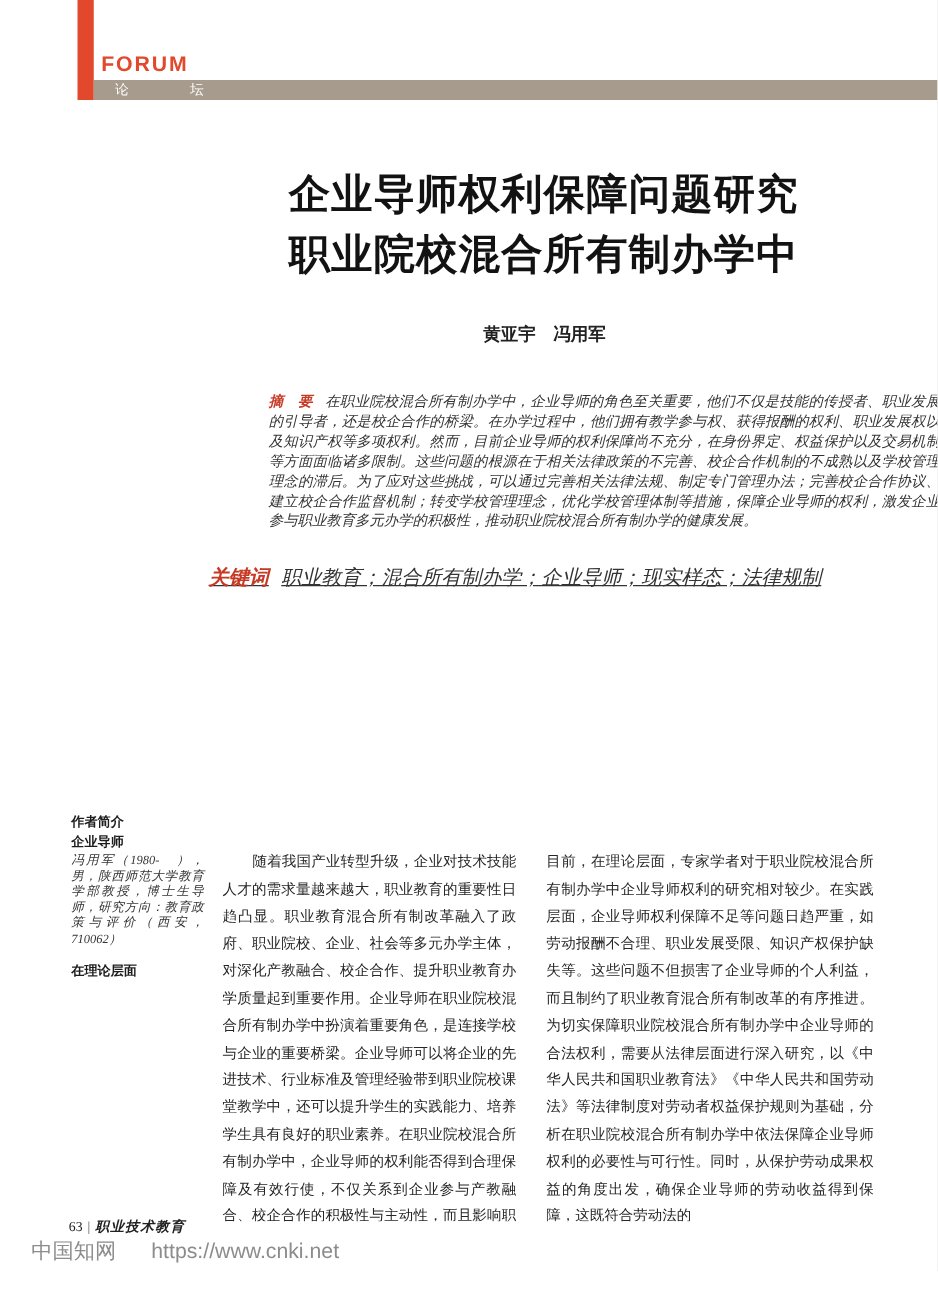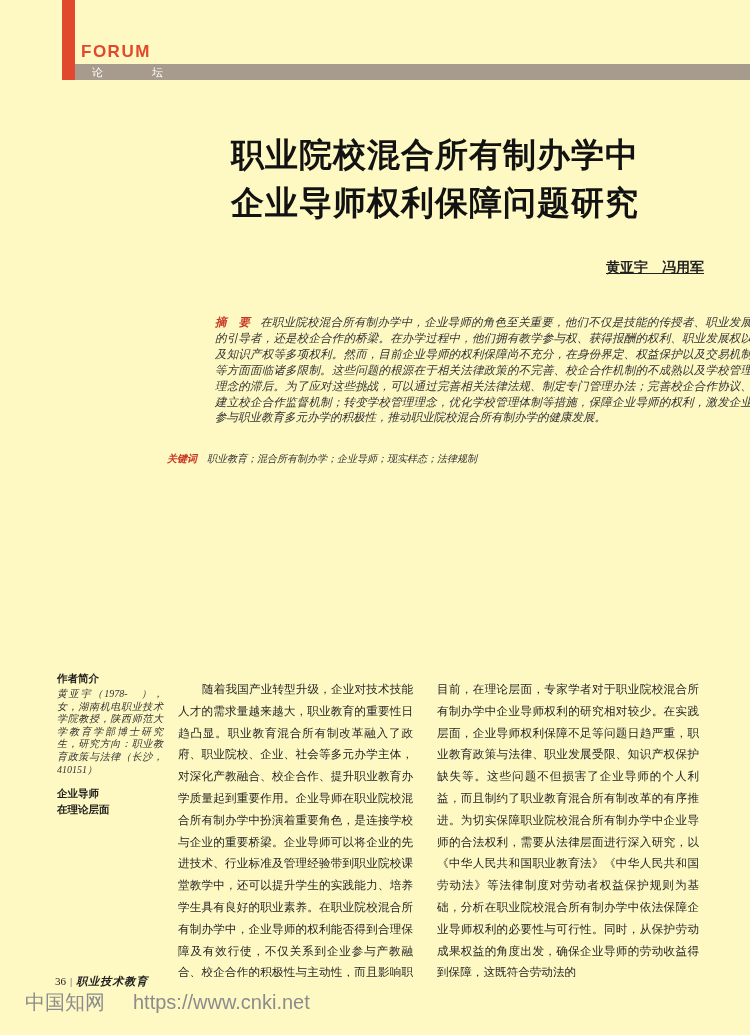--- a/index.html
+++ b/index.html
@@ -1,18 +1,18 @@
 <!DOCTYPE html>
 <html style="--accent: #e2482c; --labelred: #c63a25; --barclr: #a69b8c;"><head>
 <meta charset="utf-8">
 <style>
   html,body { margin:0; padding:0; background:#e9e9e9; }
   .page {
     position:relative; width:750px; height:1035px; margin:0 auto;
-    background:#fef9c3; overflow:hidden;
+    background:#ffffff; overflow:hidden;
     font-family:"Liberation Serif", serif; color:#2b2b2b;
   }
   
   .red-bar { position:absolute; left:62px; top:0; width:13px; height:80px; background:var(--accent,#e2482c); }
   .forum-en {
     position:absolute; left:81px; top:42px;
     font-family:"Liberation Sans", sans-serif; font-weight:bold;
     font-size:17px; letter-spacing:1.5px; color:var(--accent,#e2482c);
   }
   .gray-bar {
@@ -22,42 +22,42 @@
   }
   .gray-bar .cn1 { margin-left:7px; }
   .gray-bar .cn2 { margin-left:46px; }
   
   .title {
     position:absolute; left:135px; top:131px; width:600px; text-align:center;
     font-family:"Liberation Sans", sans-serif; font-weight:bold;
     font-size:33px; line-height:48px; letter-spacing:1px; color:#121212;
   }
   .authors {
-    position:absolute; left:167px; top:259px; width:537px; text-align:right;
-    font-size:14px; font-weight:bold; color:#222;text-decoration:underline;
+    position:absolute; left:167px; top:259px; width:537px; text-align:center;
+    font-size:14px; font-weight:bold; color:#222;
   }
   
   .abstract {
     position:absolute; left:167px; top:315px; width:537px;
     font-style:italic; font-size:11.5px; line-height:15.9px;
     text-align:justify; color:#333;margin-left:48px;
   }
   .red-label { color:var(--labelred,#c63a25); font-weight:bold; }
   .lbl-gap { margin-right:10px; }
   .keywords {
     position:absolute; left:167px; top:452px; width:537px;
-    font-style:italic; font-size:10px; color:#333;
+    font-style:italic; font-size:16px; color:#333;text-decoration:underline;
   }
   .clcline {
     position:absolute; left:167px; top:483px; width:537px;
     font-style:italic; font-size:11.5px; color:#333;
   }
   .clcline .val { margin-right:16px; }
   
-  .sidebar { position:absolute; left:57px; top:672px; width:106px; }
+  .sidebar { position:absolute; left:57px; top:651px; width:106px; }
   .sb-head {
     font-family:"Liberation Sans", sans-serif; font-weight:bold;
     font-size:10.5px; color:#1d1d1d; margin-bottom:2px;
   }
   .sb-text {
     font-style:italic; font-size:10px; line-height:12.6px;
     text-align:justify; color:#333; margin-bottom:11px;
   }
   
   .col {
@@ -67,61 +67,61 @@
   .col-left  { left:178px; width:235px; text-indent:24px; }
   .col-right { left:437px; width:262px; }
   
   .folio {
     position:absolute; left:55px; top:974px; font-size:11px; color:#222;
   }
   .folio .sep { margin:0 4px; color:#555; font-weight:normal; }
   .folio .journal { font-style:italic; font-weight:bold; font-size:11px; letter-spacing:1px; }
   .watermark {
     position:absolute; left:25px; top:989px;
-    font-family:"Liberation Sans", sans-serif; font-size:20px; color:#8c8c8c;
+    font-family:"Liberation Sans", sans-serif; font-size:17px; color:#8c8c8c;
   }
   .watermark .url { margin-left:28px; }
 </style>
 </head>
 <body>
 
 <div class="page">
 
   <div class="red-bar"></div>
   <div class="forum-en">FORUM</div>
   <div class="gray-bar">
     <span class="cn1">论</span>
     <span class="cn2">坛</span>
   </div>
 
   <div class="title">
+    <div>企业导师权利保障问题研究</div>
     <div>职业院校混合所有制办学中</div>
-    <div>企业导师权利保障问题研究</div>
   </div>
   <div class="authors">黄亚宇　冯用军</div>
 
   <div class="abstract">
     <span class="red-label lbl-gap">摘　要</span><span>在职业院校混合所有制办学中，企业导师的角色至关重要，他们不仅是技能的传授者、职业发展的引导者，还是校企合作的桥梁。在办学过程中，他们拥有教学参与权、获得报酬的权利、职业发展权以及知识产权等多项权利。然而，目前企业导师的权利保障尚不充分，在身份界定、权益保护以及交易机制等方面面临诸多限制。这些问题的根源在于相关法律政策的不完善、校企合作机制的不成熟以及学校管理理念的滞后。为了应对这些挑战，可以通过完善相关法律法规、制定专门管理办法；完善校企合作协议、建立校企合作监督机制；转变学校管理理念，优化学校管理体制等措施，保障企业导师的权利，激发企业参与职业教育多元办学的积极性，推动职业院校混合所有制办学的健康发展。</span>
   </div>
 
   <div class="keywords">
     <span class="red-label lbl-gap">关键词</span><span>职业教育；混合所有制办学；企业导师；现实样态；法律规制</span>
   </div>
 
 
   <div class="sidebar">
     <div class="sb-head">作者简介</div>
-    <div class="sb-text">黄亚宇（1978-　），女，湖南机电职业技术学院教授，陕西师范大学教育学部博士研究生，研究方向：职业教育政策与法律（长沙，410151）</div>
     <div class="sb-head">企业导师</div>
+    <div class="sb-text">冯用军（1980-　），男，陕西师范大学教育学部教授，博士生导师，研究方向：教育政策与评价（西安，710062）</div>
     <div class="sb-head">在理论层面</div>
   </div>
 
   <div class="col col-left">随着我国产业转型升级，企业对技术技能人才的需求量越来越大，职业教育的重要性日趋凸显。职业教育混合所有制改革融入了政府、职业院校、企业、社会等多元办学主体，对深化产教融合、校企合作、提升职业教育办学质量起到重要作用。企业导师在职业院校混合所有制办学中扮演着重要角色，是连接学校与企业的重要桥梁。企业导师可以将企业的先进技术、行业标准及管理经验带到职业院校课堂教学中，还可以提升学生的实践能力、培养学生具有良好的职业素养。在职业院校混合所有制办学中，企业导师的权利能否得到合理保障及有效行使，不仅关系到企业参与产教融合、校企合作的积极性与主动性，而且影响职业教育办学质量及人才培养效果。</div>
-  <div class="col col-right">目前，在理论层面，专家学者对于职业院校混合所有制办学中企业导师权利的研究相对较少。在实践层面，企业导师权利保障不足等问题日趋严重，职业教育政策与法律、职业发展受限、知识产权保护缺失等。这些问题不但损害了企业导师的个人利益，而且制约了职业教育混合所有制改革的有序推进。为切实保障职业院校混合所有制办学中企业导师的合法权利，需要从法律层面进行深入研究，以《中华人民共和国职业教育法》《中华人民共和国劳动法》等法律制度对劳动者权益保护规则为基础，分析在职业院校混合所有制办学中依法保障企业导师权利的必要性与可行性。同时，从保护劳动成果权益的角度出发，确保企业导师的劳动收益得到保障，这既符合劳动法的</div>
+  <div class="col col-right">目前，在理论层面，专家学者对于职业院校混合所有制办学中企业导师权利的研究相对较少。在实践层面，企业导师权利保障不足等问题日趋严重，如劳动报酬不合理、职业发展受限、知识产权保护缺失等。这些问题不但损害了企业导师的个人利益，而且制约了职业教育混合所有制改革的有序推进。为切实保障职业院校混合所有制办学中企业导师的合法权利，需要从法律层面进行深入研究，以《中华人民共和国职业教育法》《中华人民共和国劳动法》等法律制度对劳动者权益保护规则为基础，分析在职业院校混合所有制办学中依法保障企业导师权利的必要性与可行性。同时，从保护劳动成果权益的角度出发，确保企业导师的劳动收益得到保障，这既符合劳动法的</div>
 
   <div class="folio">
-    <span>36</span><span class="sep">|</span><span class="journal">职业技术教育</span>
+    <span>63</span><span class="sep">|</span><span class="journal">职业技术教育</span>
   </div>
   <div class="watermark">
     <span>中国知网</span><span class="url">https://www.cnki.net</span>
   </div>
 
 </div>
 
 </body></html>

